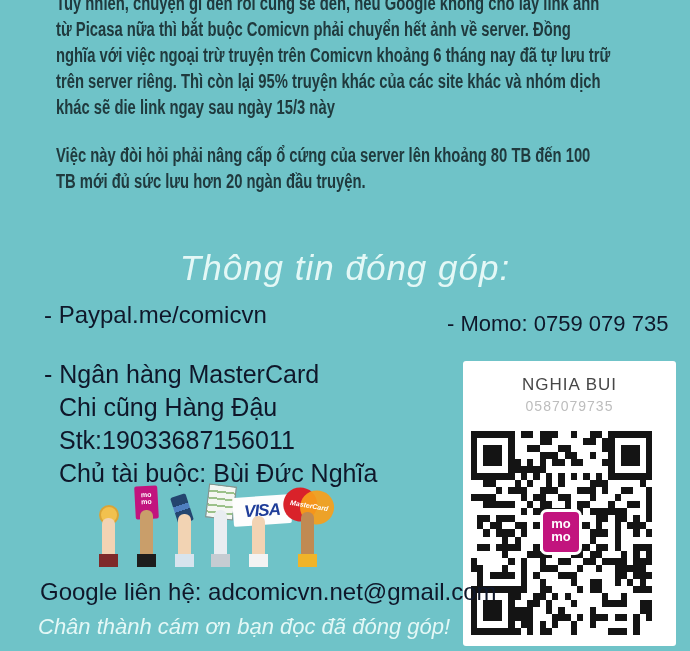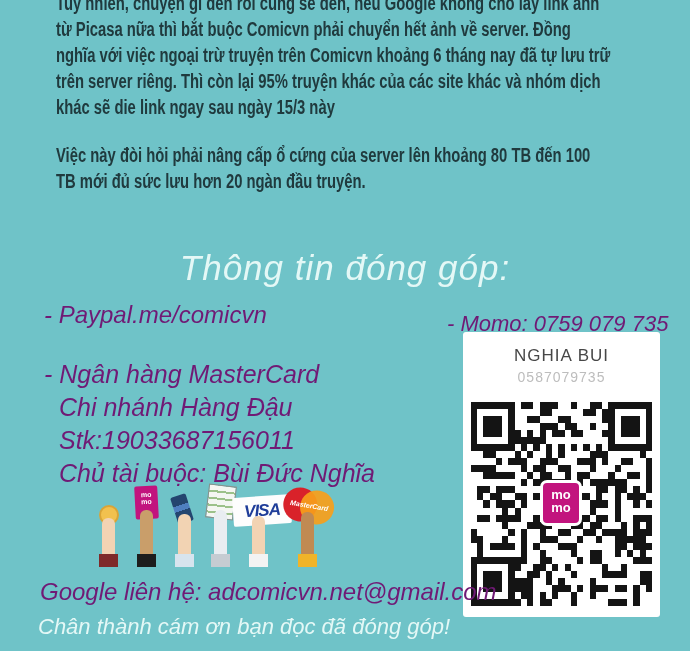--- a/index.html
+++ b/index.html
@@ -11,31 +11,31 @@
   
   .para{position:absolute; transform:scaleX(0.74); transform-origin:0 0;
         font-weight:700; color:#203a3e; font-size:20px; line-height:26px;}
   .para .line{white-space:nowrap;}
   .para1{left:56px; top:-10px;}
   .para2{left:56px; top:142px;}
 
   .heading{position:absolute; left:0; top:248px; width:690px; text-align:center;
            font-style:italic; font-size:35px; color:#e4f8f6; letter-spacing:1px;}
 
-  .info{position:absolute; font-style:italic; color:#701a75; white-space:nowrap;}
+  .info{position:absolute; color:#0f172a; white-space:nowrap;}
   .paypal{left:44px; top:301px; font-size:24px;}
   .momo-line{left:447px; top:311px; font-size:22px;}
   .bank{left:44px; top:358px; font-size:25px; line-height:33px;}
   .bank .indent{padding-left:15px;}
   .email{left:40px; top:578px; font-size:24px;}
   .thanks{position:absolute; left:38px; top:614px; font-style:italic;
           font-size:22px; color:#e4f8f6; white-space:nowrap;}
 
   
-  .qr-card{position:absolute; left:463px; top:332px; width:197px; height:285px;
+  .qr-card{position:absolute; left:463px; top:361px; width:213px; height:285px;
            background:#ffffff; border-radius:3px;}
   .qr-name{margin-top:14px; text-align:center; font-size:17px; color:#474747; letter-spacing:1px;}
   .qr-phone{margin-top:3px; text-align:center; font-size:14px; color:#bdbdbd; letter-spacing:1px;}
   .qr-wrap{position:absolute; left:8px; top:70px; width:181px; height:204px;}
   .qr-wrap svg{width:100%; height:100%; display:block;}
   .momo-badge{position:absolute; left:77px; top:148px; width:42px; height:46px;
               background:#c2147e; border-radius:7px; border:3px solid #ffffff;
               box-sizing:border-box; text-align:center; padding-top:5px;}
   .momo-badge span{display:block; color:#fff; font-weight:700; font-size:13px; line-height:13px;}
 
@@ -97,21 +97,21 @@
     <div class="line">TB mới đủ sức lưu hơn 20 ngàn đầu truyện.</div>
   </div>
 
   <div class="heading">Thông tin đóng góp:</div>
 
   <div class="info paypal">- Paypal.me/comicvn</div>
   <div class="info momo-line">- Momo: 0759 079 735</div>
 
   <div class="info bank">
     <div>- Ngân hàng MasterCard</div>
-    <div class="indent">Chi nhánh Hàng Đậu</div>
+    <div class="indent">Chi cũng Hàng Đậu</div>
     <div class="indent">Stk:19033687156011</div>
     <div class="indent">Chủ tài buộc: Bùi Đức Nghĩa</div>
   </div>
 
   <div class="qr-card">
     <div class="qr-name">NGHIA BUI</div>
     <div class="qr-phone">0587079735</div>
     <div class="qr-wrap" id="qr">
         <svg viewBox="0 0 29 29" preserveAspectRatio="none" shape-rendering="crispEdges" fill="#141414">
           <rect x="0" y="0" width="1" height="1"></rect>

